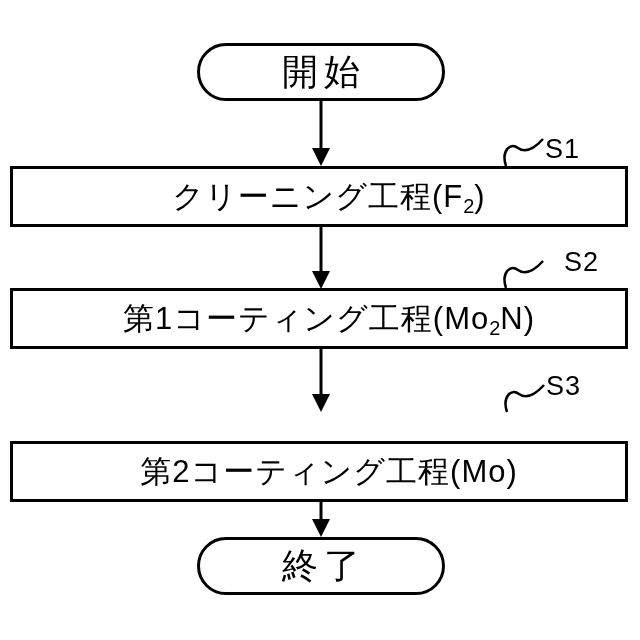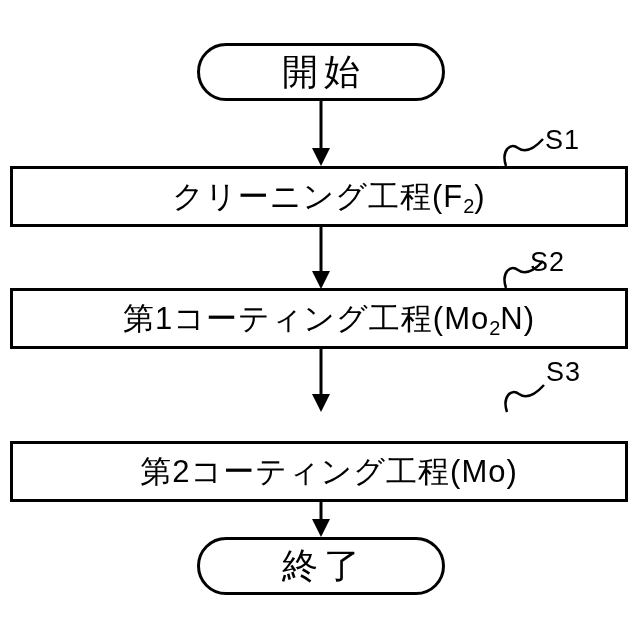--- a/index.html
+++ b/index.html
@@ -64,23 +64,23 @@
     line-height: 0;
     vertical-align: -6px;
     letter-spacing: 0;
   }
   .step-tag {
     position: absolute;
     font-size: 27px;
     letter-spacing: 1px;
     line-height: 1;
   }
-  .step-tag.t1 { left: 545px; top: 127px; }
-  .step-tag.t2 { left: 530px; top: 249px; }
-  .step-tag.t3 { left: 546px; top: 359px; }
+  .step-tag.t1 { left: 545px; top: 136px; }
+  .step-tag.t2 { left: 564px; top: 249px; }
+  .step-tag.t3 { left: 546px; top: 373px; }
 </style>
 </head>
 <body>
 
 <div class="canvas">
 
   <svg class="connectors" viewBox="0 0 640 640" xmlns="http://www.w3.org/2000/svg">
 
     <line x1="321" y1="100" x2="321" y2="149" stroke="#000000" stroke-width="3"></line>
     <polygon points="312,148 330,148 321,166" fill="#000000"></polygon>

